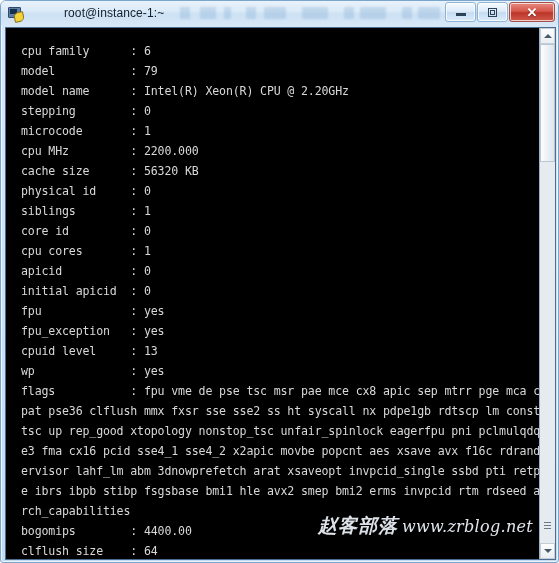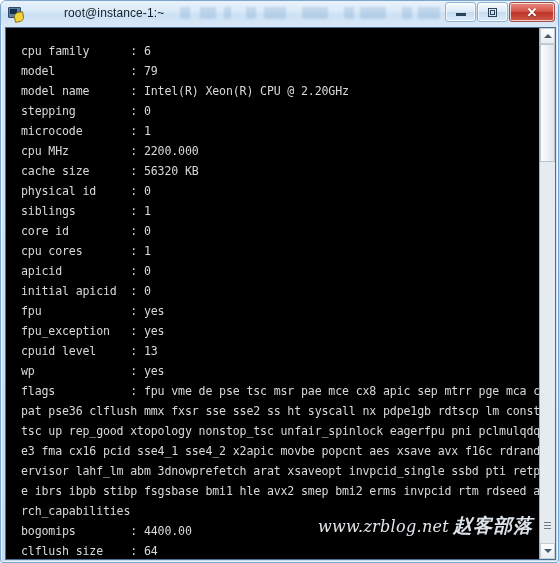--- a/index.html
+++ b/index.html
@@ -362,18 +362,18 @@
       </div>
       <div id="sb-thumb"></div>
       <div id="sb-track-lower"></div>
       <div id="sb-grip"></div>
       <div class="sb-btn down">
         <span class="arr d"></span>
       </div>
     </div>
 
     <div id="watermark">
+      <span id="wm-cn">赵客部落</span>
       <span id="wm-url">www.zrblog.net</span>
-      <span id="wm-cn">赵客部落</span>
     </div>
 
   </div>
 </div>
 
 </body></html>

